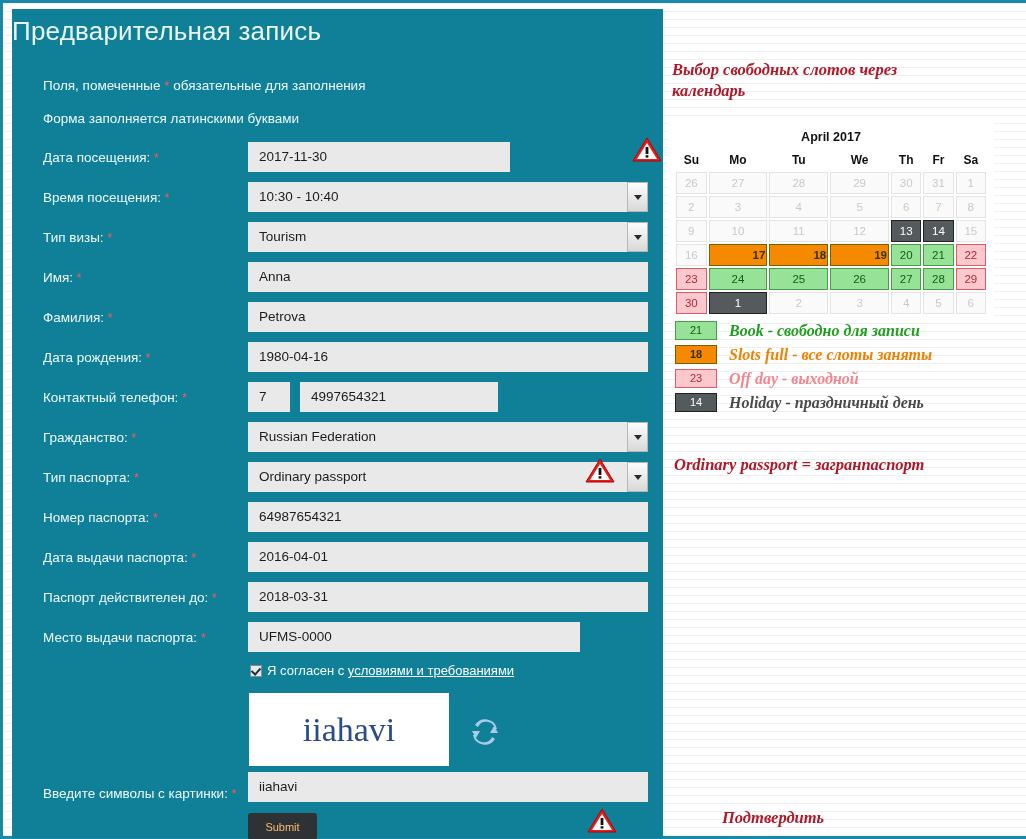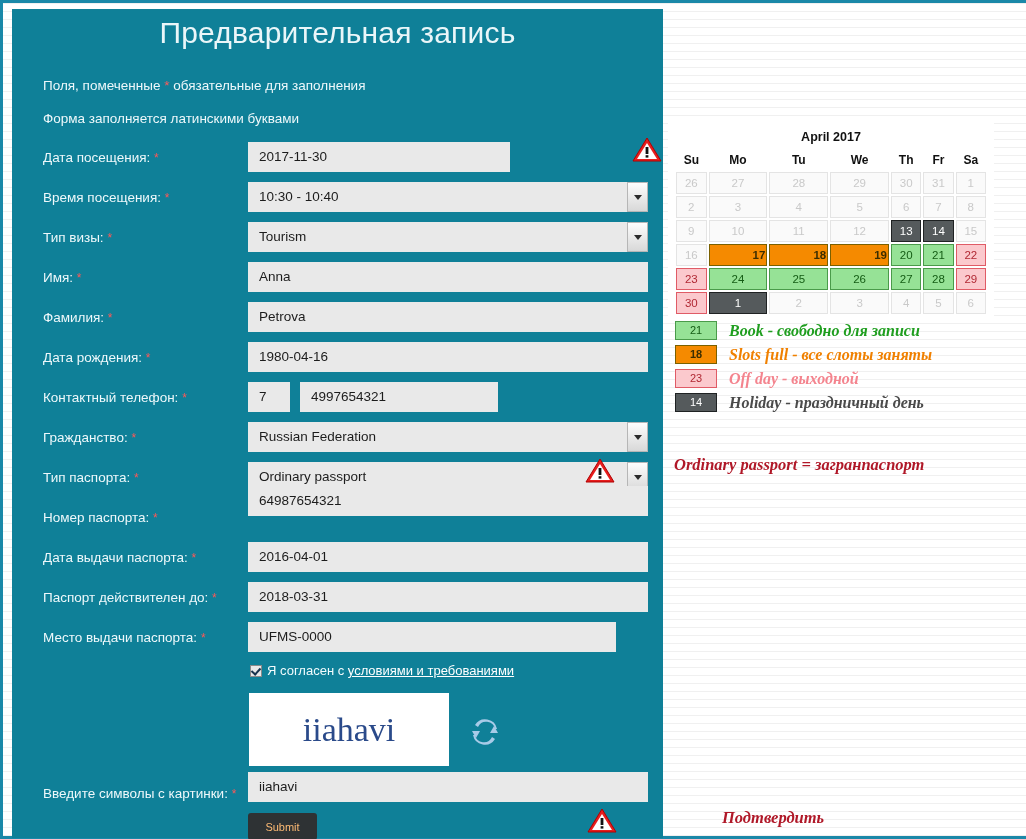--- a/index.html
+++ b/index.html
@@ -24,23 +24,23 @@
 
   
   #form-panel {
     position: absolute;
     left: 9px; top: 6px;
     width: 651px; height: 829px;
     background: #0f8098;
     box-sizing: border-box;
   }
   #page-title {
-    text-align: center;
+    text-align: left;
     color: #eaf6f9;
-    font-size: 30px;
+    font-size: 26px;
     font-weight: normal;
     margin: 0;
     padding-top: 7px;
     letter-spacing: 0.2px;
   }
   .note {
     position: absolute;
     left: 31px;
     color: #eef8fb;
     font-size: 13.5px;
@@ -267,27 +267,27 @@
         <div class="flabel" style="top: 341px;"><span>Дата рождения:</span> <span class="req">*</span></div>
         <div class="fld" style="left: 236px; top: 333px; width: 400px;"><span>1980-04-16</span></div>
         <div class="flabel" style="top: 381px;"><span>Контактный телефон:</span> <span class="req">*</span></div>
         <div class="fld" style="left: 236px; top: 373px; width: 42px;">7</div>
         <div class="fld" style="left: 288px; top: 373px; width: 198px;">4997654321</div>
         <div class="flabel" style="top: 421px;"><span>Гражданство:</span> <span class="req">*</span></div>
         <div class="fld sel" style="left: 236px; top: 413px; width: 400px;"><span>Russian Federation</span><span class="arrowbox"></span></div>
         <div class="flabel" style="top: 461px;"><span>Тип паспорта:</span> <span class="req">*</span></div>
         <div class="fld sel" style="left: 236px; top: 453px; width: 400px;"><span>Ordinary passport</span><span class="arrowbox"></span></div>
         <div class="flabel" style="top: 501px;"><span>Номер паспорта:</span> <span class="req">*</span></div>
-        <div class="fld" style="left: 236px; top: 477px; width: 400px;"><span>64987654321</span></div>
+        <div class="fld" style="left: 236px; top: 493px; width: 400px;"><span>64987654321</span></div>
         <div class="flabel" style="top: 541px;"><span>Дата выдачи паспорта:</span> <span class="req">*</span></div>
         <div class="fld" style="left: 236px; top: 533px; width: 400px;"><span>2016-04-01</span></div>
         <div class="flabel" style="top: 581px;"><span>Паспорт действителен до:</span> <span class="req">*</span></div>
         <div class="fld" style="left: 236px; top: 573px; width: 400px;"><span>2018-03-31</span></div>
         <div class="flabel" style="top: 621px;"><span>Место выдачи паспорта:</span> <span class="req">*</span></div>
-        <div class="fld" style="left: 236px; top: 613px; width: 368px;"><span>UFMS-0000</span></div>
+        <div class="fld" style="left: 236px; top: 613px; width: 332px;"><span>UFMS-0000</span></div>
       </div>
 
     <div class="warn" style="left:620px; top:127px;">
       <svg width="30" height="27" viewBox="0 0 30 27">
         <polygon points="15,2 29,25 1,25" fill="#e81d1d" stroke="#b00000" stroke-width="1"></polygon>
         <polygon points="15,7 25,23 5,23" fill="#ffffff"></polygon>
         <rect x="13.6" y="11" width="2.8" height="7" fill="#111"></rect>
         <rect x="13.6" y="19.2" width="2.8" height="2.4" fill="#111"></rect>
       </svg>
     </div>
@@ -328,20 +328,21 @@
     <div class="flabel" style="top:777px;">
       <span>Введите символы с картинки:</span> <span class="req">*</span>
     </div>
     <div class="fld" style="left:236px; top:763px; width:400px;">iiahavi</div>
 
     <button id="submit-button">Submit</button>
   </div>
 
   <div id="right-panel">
 
+    <div id="cal-heading">Выбор свободных слотов через календарь</div>
 
     <div id="calendar">
       <div id="cal-month">April 2017</div>
       <table class="cal">
         <thead>
             <tr id="cal-head-row">
               <th>Su</th>
               <th>Mo</th>
               <th>Tu</th>
               <th>We</th>

